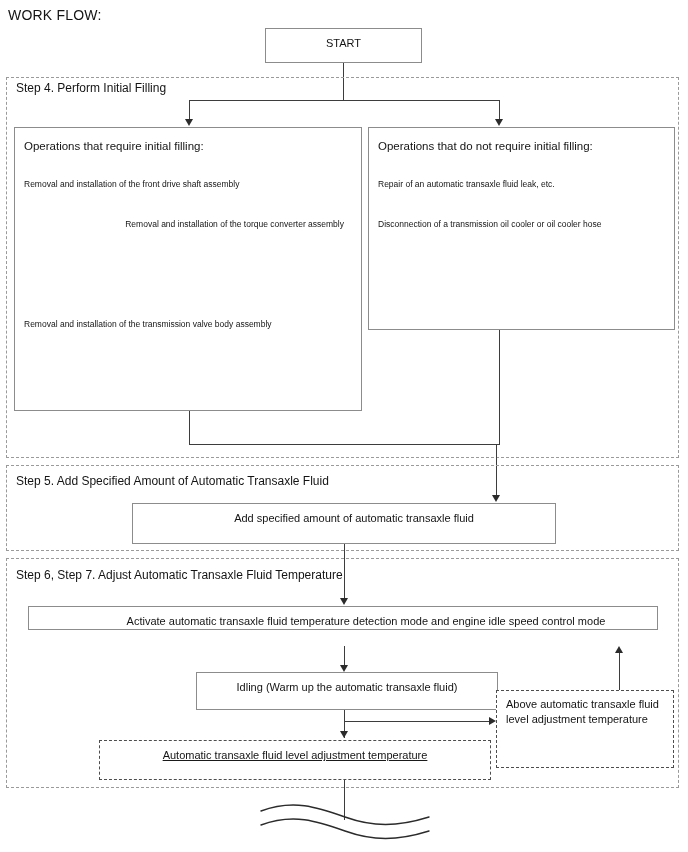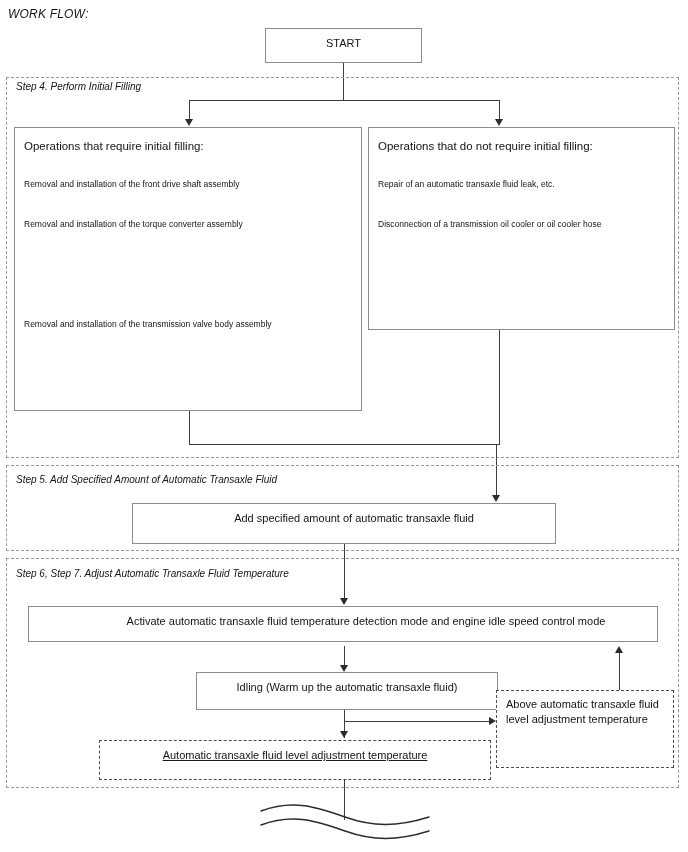--- a/index.html
+++ b/index.html
@@ -17,38 +17,36 @@
     height: 852px;
     background: #ffffff;
     overflow: hidden;
   }
   .abs { position: absolute; }
 
   
   .workflow-title {
     left: 8px;
     top: 7px;
-    font-size: 12px;
+    font-size: 14px;
     letter-spacing: 0.2px;
     color: #141414;
     white-space: nowrap;
-    font-style: italic;
   }
 
   
   .step-container {
     border: 1px dashed #9a9a9a;
     box-sizing: border-box;
     background: transparent;
   }
   .step-label {
-    font-size: 10px;
+    font-size: 12px;
     color: #141414;
     white-space: nowrap;
-    font-style: italic;
   }
 
   
   .box {
     border: 1px solid #8c8c8c;
     box-sizing: border-box;
     background: #ffffff;
   }
   .box-title-center {
     font-size: 11px;
@@ -134,21 +132,21 @@
 
   <div class="abs vline" style="left:499px; top:100px; height:20px;"></div>
   <div class="abs arrow-down" style="left:495px; top:119px;"></div>
 
   <div class="abs step-container" style="left:6px; top:77px; width:673px; height:381px;"></div>
   <div class="abs step-label" style="left:16px; top:81px;">Step 4. Perform Initial Filling</div>
 
   <div class="abs box" style="left:14px; top:127px; width:348px; height:284px;">
     <div class="box-heading" style="position:absolute; left:9px; top:12px;">Operations that require initial filling:</div>
     <div class="box-item" style="position:absolute; left:9px; top:50px; width:320px;">Removal and installation of the front drive shaft assembly</div>
-    <div class="box-item" style="position:absolute; left:9px; top:90px; width:320px;">Removal and installation of the torque converter assembly</div>
+    <div class="box-item" style="position:absolute; left:9px; top:90px; width:320px;text-align:right;">Removal and installation of the torque converter assembly</div>
     <div class="box-item" style="position:absolute; left:9px; top:190px; width:320px;">Removal and installation of the transmission valve body assembly</div>
   </div>
 
   <div class="abs box" style="left:368px; top:127px; width:307px; height:203px;">
     <div class="box-heading" style="position:absolute; left:9px; top:12px;">Operations that do not require initial filling:</div>
     <div class="box-item" style="position:absolute; left:9px; top:50px; width:285px;">Repair of an automatic transaxle fluid leak, etc.</div>
     <div class="box-item" style="position:absolute; left:9px; top:90px; width:285px;">Disconnection of a transmission oil cooler or oil cooler hose</div>
   </div>
 
   <div class="abs vline" style="left:189px; top:411px; height:34px;"></div>
@@ -164,21 +162,21 @@
   <div class="abs box" style="left:132px; top:503px; width:424px; height:41px;padding-left:20px;">
     <div class="box-title-center" style="margin-top:8px;">Add specified amount of automatic transaxle fluid</div>
   </div>
 
   <div class="abs vline" style="left:344px; top:544px; height:55px;"></div>
   <div class="abs arrow-down" style="left:340px; top:598px;"></div>
 
   <div class="abs step-container" style="left:6px; top:558px; width:673px; height:230px;"></div>
   <div class="abs step-label" style="left:16px; top:568px;">Step 6, Step 7. Adjust Automatic Transaxle Fluid Temperature</div>
 
-  <div class="abs box" style="left:28px; top:606px; width:630px; height:36px;padding-left:46px;">
+  <div class="abs box" style="left:28px; top:606px; width:630px; height:24px;padding-left:46px;">
     <div class="box-title-center" style="margin-top:8px;">Activate automatic transaxle fluid temperature detection mode and engine idle speed control mode</div>
   </div>
 
   <div class="abs vline" style="left:344px; top:646px; height:20px;"></div>
   <div class="abs arrow-down" style="left:340px; top:665px;"></div>
 
   <div class="abs box" style="left:196px; top:672px; width:302px; height:38px;">
     <div class="box-title-center" style="margin-top:8px;">Idling (Warm up the automatic transaxle fluid)</div>
   </div>
 

